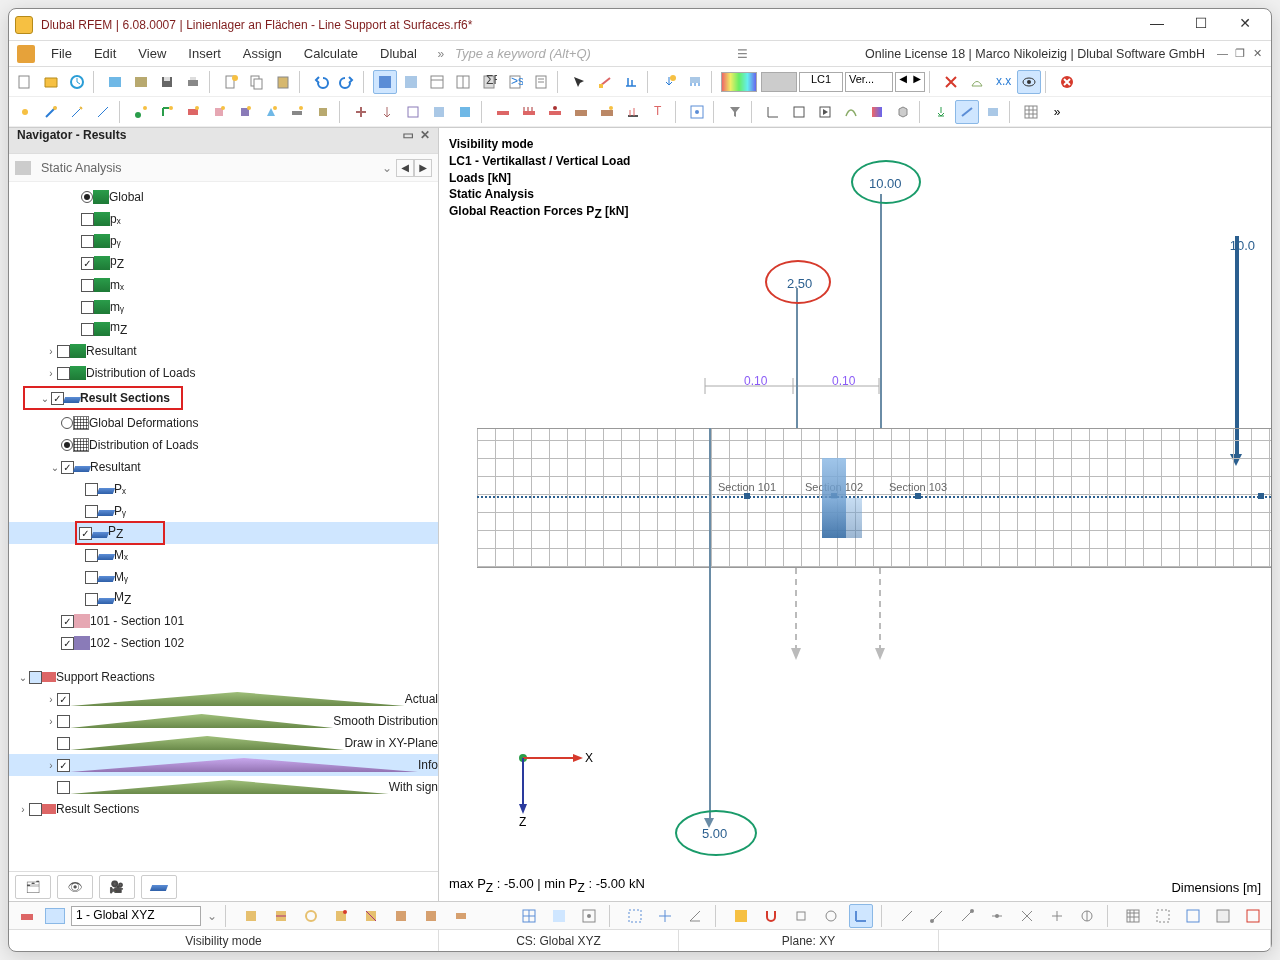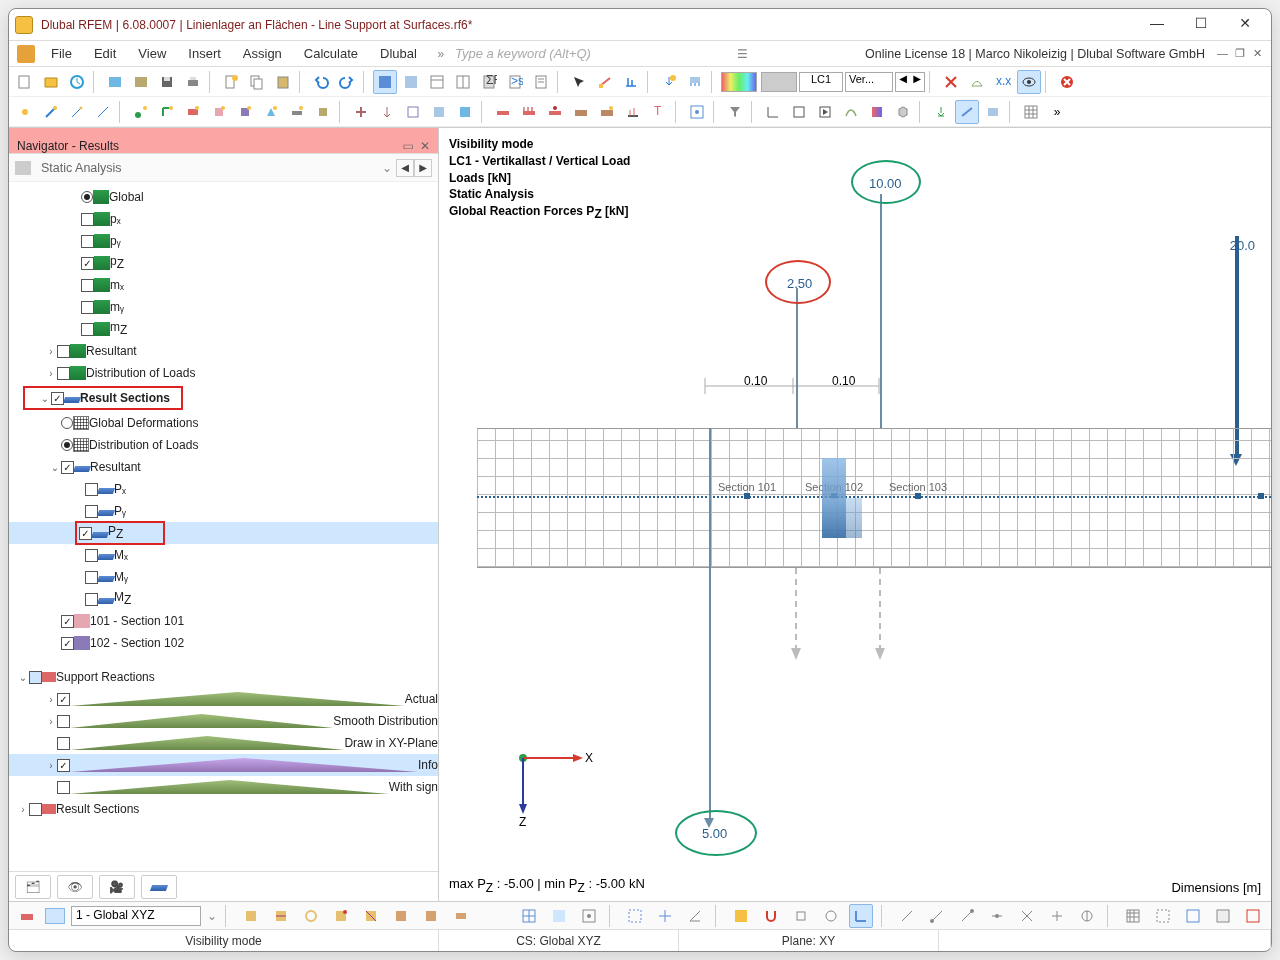--- a/index.html
+++ b/index.html
@@ -21,21 +21,21 @@
   .trow { height: 30px; display: flex; align-items: center; padding: 0 4px; gap: 2px; border-bottom: 1px solid #eee; }
   .tbtn { width: 24px; height: 24px; border: 1px solid transparent; border-radius: 2px; display: inline-flex; align-items: center; justify-content: center; }
   .tbtn svg { width: 16px; height: 16px; }
   .tsep { width: 6px; height: 22px; border-left: 1px solid #ccc; margin: 0 2px; }
   .lccombo { width: 44px; height: 20px; border: 1px solid #aaa; background: #fff; font-size: 11px; text-align: center; }
   .lccombo2 { width: 48px; height: 20px; border: 1px solid #aaa; background: #fff; font-size: 11px; text-align: left; padding-left: 3px; }
   .spin { display: inline-flex; border: 1px solid #aaa; height: 20px; }
   .spin span { width: 14px; text-align: center; font-size: 10px; }
   .content { flex: 1; display: flex; overflow: hidden; }
   .navigator { width: 430px; background: #fff; border-right: 1px solid #ccc; display: flex; flex-direction: column; }
-  .navhead { height: 26px; background: #fca5a5; border-bottom: 1px solid #ddd; display: flex; align-items: flex-end; padding: 0 8px; font-weight: 400; font-size: 13px; color: #222; }
+  .navhead { height: 26px; background: #e5e5e5; border-bottom: 1px solid #ddd; display: flex; align-items: flex-start; padding: 0 8px; font-weight: 700; font-size: 13px; color: #222; }
   .navhead .hctl { margin-left: auto; display: flex; gap: 6px; color: #666; font-size: 12px; }
   .navsub { height: 28px; display: flex; align-items: center; padding: 0 6px; border-bottom: 1px solid #eee; background: #fafafa; }
   .navsub .dd { flex: 1; color: #666; font-size: 12.5px; padding-left: 4px; }
   .navsub .arr { width: 18px; height: 18px; border: 1px solid #ccc; text-align: center; font-size: 10px; color: #444; line-height: 16px; }
   .tree { flex: 1; overflow: auto; padding: 4px 0; }
   .node { display: flex; align-items: center; height: 22px; padding-left: 8px; font-size: 12.5px; color: #222; white-space: nowrap; }
   .node.sel { background: #cfe6ff; }
   .node.hl { border: 2px solid #d22; padding-left: 6px; height: 24px; }
   .caret { width: 12px; text-align: center; color: #666; font-size: 10px; }
   .cb { width: 13px; height: 13px; border: 1px solid #555; background: #fff; display: inline-flex; align-items: center; justify-content: center; font-size: 10px; color: #333; }
@@ -62,21 +62,21 @@
   .meshgrid { position: absolute; inset: 0; background:
      repeating-linear-gradient(90deg,#bbb 0 1px,transparent 1px 18px),
      repeating-linear-gradient(0deg,#bbb 0 1px,transparent 1px 18px);
      border-top: 1px solid #999; border-bottom: 1px solid #999; }
   .meshline { position: absolute; top: 68px; left: 0; right: 0; height: 0; border-top: 2px dotted #2b5f8f; }
   .secmark { position: absolute; top: 68px; width: 6px; height: 6px; background: #2b5f8f; transform: translate(-3px,-3px); }
   .seclbl { position: absolute; top: 53px; font-size: 11px; color: #666; transform: translateX(-50%); white-space: nowrap; }
   .reactbar { position: absolute; top: 30px; width: 24px; background: linear-gradient(180deg,#8fbbe6,#3a6fa6); opacity: 0.85; }
   .arrowline { position: absolute; background: #6a8ca6; }
   .arrowhead { position: absolute; width: 0; height: 0; border-left: 5px solid transparent; border-right: 5px solid transparent; border-top: 10px solid #6a8ca6; transform: translateX(-5px); }
-  .dimline { position: absolute; color: #000000; font-size: 12px; }
+  .dimline { position: absolute; color: #8b5cf6; font-size: 12px; }
   .circle { position: absolute; border: 2.5px solid; border-radius: 50%; }
   .circle.green { border-color: #1a9b6a; }
   .circle.red { border-color: #d63a2c; }
   .val { position: absolute; font-size: 13px; color: #2b5f8f; }
   .loadarrow { position: absolute; right: 32px; top: 108px; width: 4px; height: 220px; background: #2b5f8f; }
   .loadarrowhead { position: absolute; right: 29px; top: 326px; width: 0; height: 0; border-left: 6px solid transparent; border-right: 6px solid transparent; border-top: 12px solid #2b5f8f; }
   .loadval { position: absolute; right: 16px; top: 110px; font-size: 13px; color: #2b5f8f; }
   .statusbar { height: 28px; border-top: 1px solid #ccc; display: flex; align-items: center; padding: 0 6px; gap: 6px; background: #fafafa; }
   .status2 { height: 22px; display: flex; align-items: center; border-top: 1px solid #ddd; font-size: 12px; color: #333; }
   .status2 .cell { padding: 0 12px; border-right: 1px solid #ddd; height: 100%; display: flex; align-items: center; }
@@ -704,21 +704,21 @@
 
     <div class="viewport">
       <div class="vinfo">
         <div>Visibility mode</div>
         <div>LC1 - Vertikallast / Vertical Load</div>
         <div>Loads [kN]</div>
         <div>Static Analysis</div>
         <div><span>Global Reaction Forces P</span><sub>Z</sub><span> [kN]</span></div>
       </div>
 
-      <div class="loadval">20.0</div>
+      <div class="loadval">10.0</div>
       <div class="loadarrow"></div>
       <div class="loadarrowhead"></div>
 
       <div class="dimline" style="left:305px;top:246px">0.10</div>
       <div class="dimline" style="left:393px;top:246px">0.10</div>
       <svg style="position:absolute;left:254px;top:240px;width:236px;height:30px">
         <line x1="12" y1="18" x2="100" y2="18" stroke="#aaa"></line>
           <line x1="100" y1="18" x2="186" y2="18" stroke="#aaa"></line>
         <line x1="12" y1="10" x2="12" y2="26" stroke="#aaa"></line>
           <line x1="100" y1="10" x2="100" y2="26" stroke="#aaa"></line>

